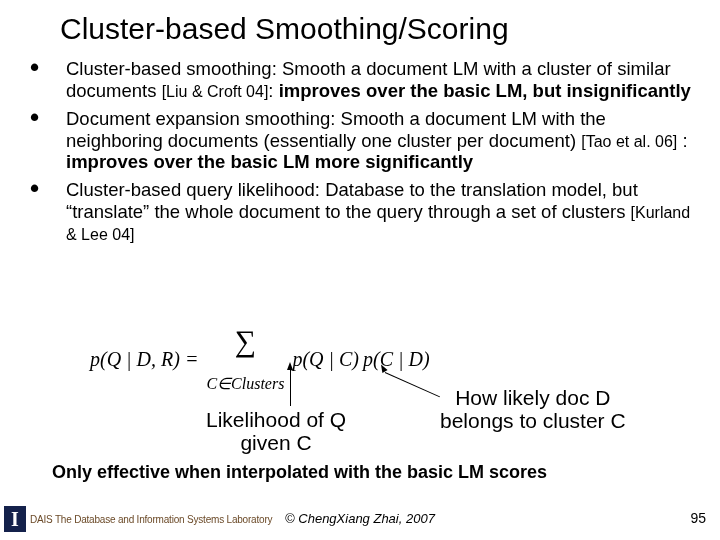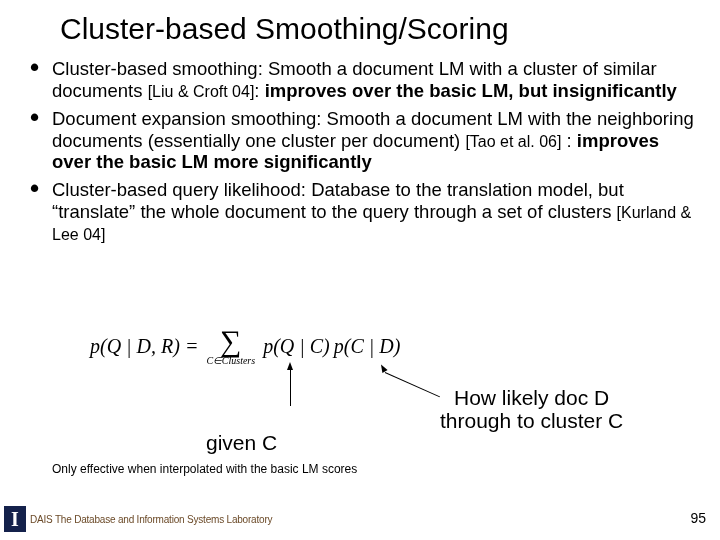--- a/index.html
+++ b/index.html
@@ -39,20 +39,21 @@
   .dot {
     width: 22px;
     font-size: 26px;
     line-height: 18px;
     font-weight: bold;
     flex-shrink: 0;
   }
   .btxt {
     font-size: 18.5px;
     line-height: 1.18;
+    margin-left: 14px;
   }
   .small {
     font-size: 16px;
   }
   .b { font-weight: bold; }
   .formula-area {
     position: absolute;
     top: 326px;
     left: 90px;
     right: 40px;
@@ -72,39 +73,40 @@
     flex-direction: column;
     align-items: center;
     line-height: 1;
     margin: 0 4px;
   }
   .sigma {
     font-style: normal;
     font-size: 30px;
   }
   .sigma-sub {
-    font-size: 10px;
+    font-size: 16px;
     font-style: italic;
+    margin-top: 20px;
   }
   .annot {
     position: absolute;
     font-size: 21px;
     text-align: center;
     line-height: 1.1;
   }
   .ann-line {
     position: absolute;
     background: #000;
   }
   .footer-note {
     position: absolute;
     left: 52px;
     top: 462px;
-    font-size: 12px;
-    font-weight: normal;
+    font-size: 18px;
+    font-weight: bold;
   }
   .copyright {
     position: absolute;
     bottom: 14px;
     left: 0;
     right: 0;
     text-align: center;
     font-size: 13px;
     font-style: italic;
   }
@@ -192,31 +194,32 @@
     </div>
   </div>
 
   <div class="ann-line" style="left:290px; top:366px; width:1px; height:40px;"></div>
   <div class="arrow" style="left:287px; top:362px;"></div>
 
   <div class="ann-line" style="left:385px; top:372px; width:60px; height:1px; transform:rotate(24deg); transform-origin:left center;"></div>
   <div class="arrow" style="left:380px; top:364px; transform:rotate(-30deg);"></div>
 
   <div class="annot" style="left:206px; top:408px;">
-    <br>
+    <span>Likelihood of Q</span><br>
     <span>given C</span>
   </div>
 
   <div class="annot" style="left:440px; top:386px;">
     <span>How likely doc D</span><br>
-    <span>through to cluster C</span>
+    <span>belongs to cluster C</span>
   </div>
 
   <div class="footer-note">Only effective when interpolated with the basic LM scores</div>
 
   <div class="logo-strip">
     <div class="logo-I">I</div>
     <div class="logo-dais">DAIS The Database and Information Systems Laboratory</div>
   </div>
 
+  <div class="copyright">© ChengXiang Zhai, 2007</div>
   <div class="pagenum">95</div>
 
 </div>
 
 </body></html>

